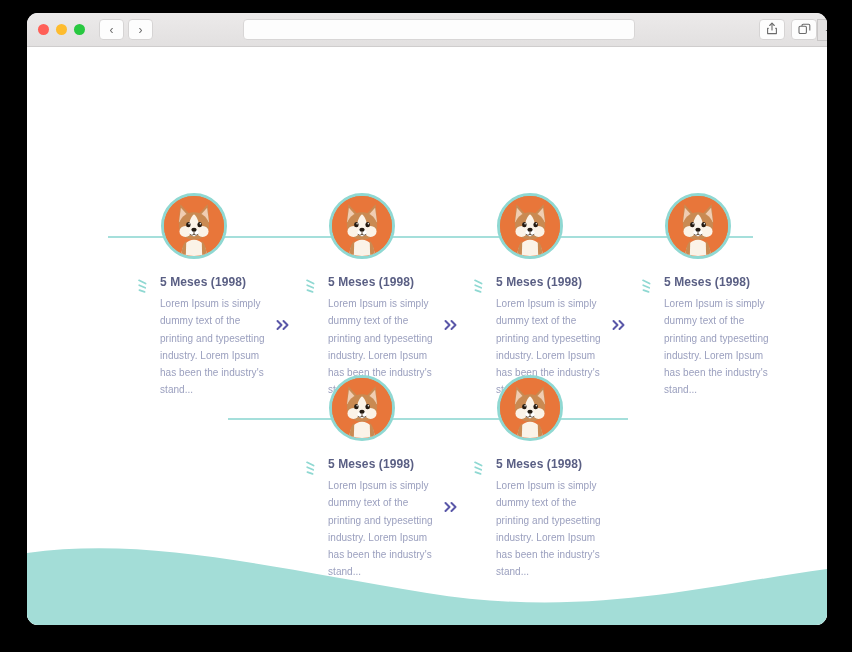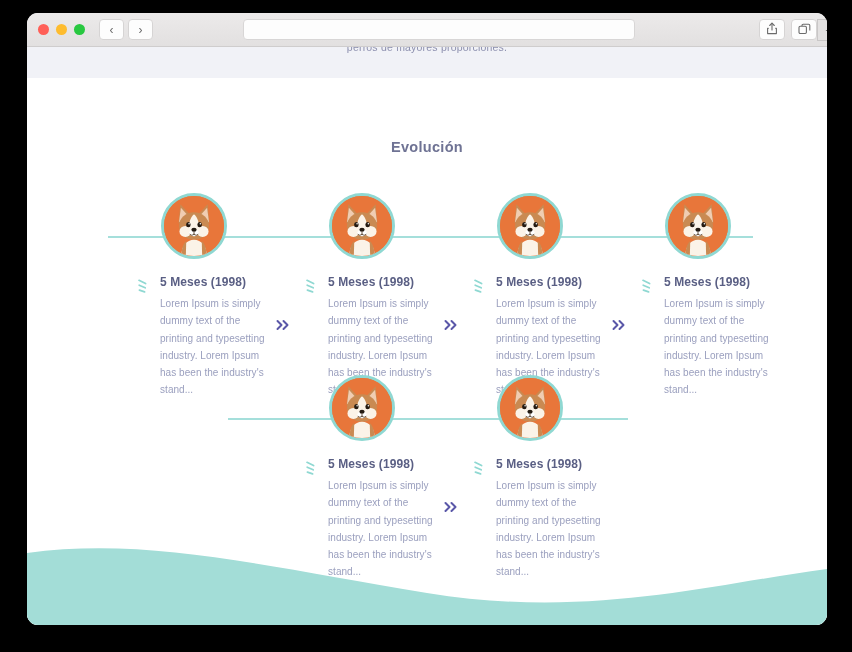--- a/index.html
+++ b/index.html
@@ -248,25 +248,21 @@
             </svg>
           </span>
         </div>
       </div>
 
       <div id="new-tab-btn">+</div>
     </div>
 
     <div id="viewport">
 
-      <div id="prev-section">
-        <div id="prev-section-text">perros de mayores proporciones.</div>
-      </div>
-
-      <h2 id="section-title">Evolución</h2>
+
 
       <div id="rows-host">
           <div class="timeline-row" id="row-1">
             <div class="rail" style="left: 81px; width: 645px;"></div>
             <div class="node" style="left: 134px;">
     <div class="avatar">
       <svg viewBox="0 0 66 66">
         <rect width="66" height="66" fill="#e8763a"></rect>
 
         <path d="M16 30 L18 9 L31 23 Z" fill="#c98a52"></path>

